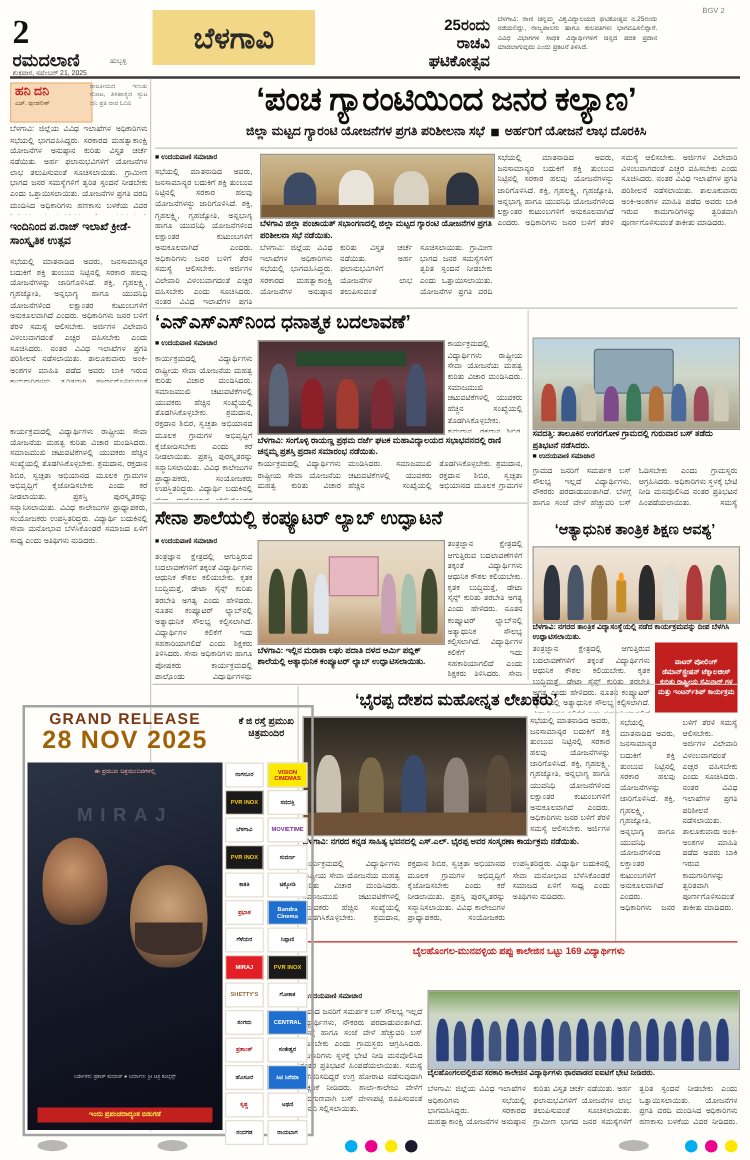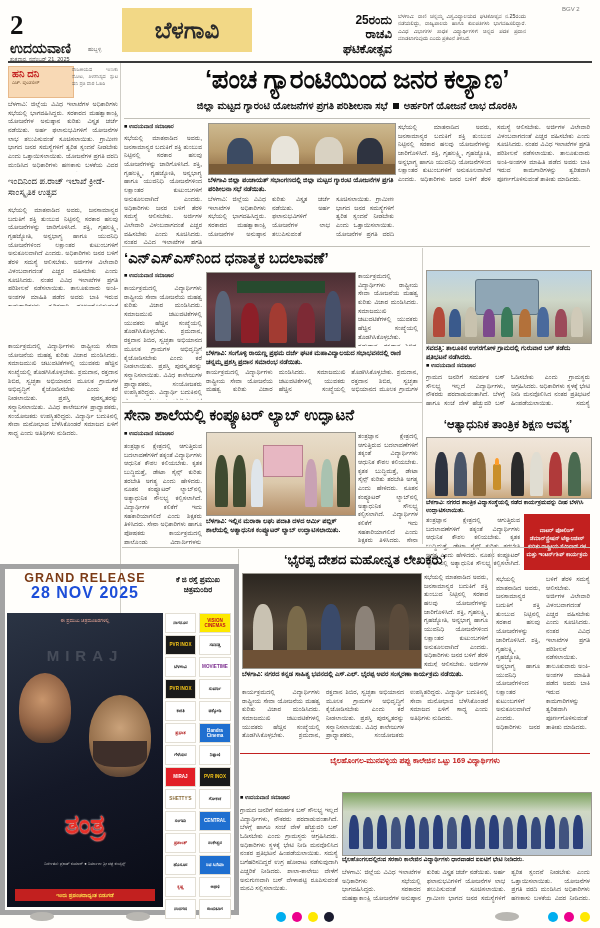--- a/index.html
+++ b/index.html
@@ -6,36 +6,36 @@
   #paper{position:relative;width:600px;height:928px;background:#fffefb;margin:0 auto;
          font-family:"Liberation Sans",sans-serif;color:#222;overflow:hidden;}
   .abs{position:absolute;}
   .vr{position:absolute;width:1px;background:#cfcdc6;}
   .hr{position:absolute;height:1px;background:#c2c0b8;}
   .body-txt{font-size:6.3px;line-height:1.38;text-align:justify;color:#33312e;overflow:hidden;}
   .cols2{column-count:2;column-gap:6px;}
   .cols3{column-count:3;column-gap:6px;}
   .caption{font-size:6.6px;font-weight:bold;line-height:1.3;color:#111;overflow:hidden;}
   .byline{font-size:5.6px;font-weight:bold;color:#111;line-height:1.3;}
-  .hl{font-weight:normal;color:#0f0f0f;}
+  .hl{font-weight:bold;color:#0f0f0f;}
   .photo{position:absolute;overflow:hidden;border:1px solid #9a978f;background:#ddd;}
   .fig{position:absolute;border-radius:45% 45% 8% 8%;}
   .chip{min-height:16px;display:flex;align-items:center;justify-content:center;text-align:center;
         font-size:4.6px;font-weight:bold;line-height:1.1;border:1px solid #e2ded4;padding:1px;}
   .mark-oval{position:absolute;top:912px;width:24px;height:9px;border-radius:50%;background:#b9b7b2;}
   .mark-dot{position:absolute;top:912px;width:10px;height:10px;border-radius:50%;}
   .deck-sq{width:6px;height:6px;background:#111;display:inline-block;margin:0 5px;}
 </style>
 </head>
 <body>
 
 <div id="paper">
 
   <div class="abs" style="left:10px;top:10px;font:bold 27px 'Liberation Serif',serif;color:#111;">2</div>
-  <div class="abs" style="left:10px;top:40px;font-size:14px;font-weight:bold;color:#1a1a1a;">ಉದಯವಾಣಿ</div>
+  <div class="abs" style="left:10px;top:40px;font-size:14px;font-weight:bold;color:#1a1a1a;">ರಮದಲಾಣಿ</div>
   <div class="abs" style="left:88px;top:46px;font-size:5.5px;color:#444;">ಹುಬ್ಬಳ್ಳಿ</div>
   <div class="abs" style="left:10px;top:56px;font-size:5.5px;color:#333;">ಶುಕ್ರವಾರ, ನವೆಂಬರ್ 21, 2025</div>
 
   <div class="abs" style="left:122px;top:8px;width:130px;height:44px;background:#f2d886;display:flex;align-items:center;justify-content:center;">
     <span style="font-size:23px;font-weight:bold;color:#2b2b2b;">ಬೆಳಗಾವಿ</span>
   </div>
 
   <div class="abs" style="left:288px;top:13px;width:104px;text-align:right;font-size:12px;font-weight:bold;line-height:1.2;white-space:pre-line;color:#111;">25ರಂದು
 ರಾಚವಿ
 ಘಟಿಕೋತ್ಸವ</div>
@@ -188,37 +188,36 @@
     <div class="fig" style="left:160px;top:24px;width:10px;height:32px;background:#41537f;"></div>
     <div class="fig" style="left:174px;top:22px;width:10px;height:34px;background:#2a3f7a;"></div>
     <div class="fig" style="left:188px;top:24px;width:10px;height:32px;background:#35497c;"></div>
     <div class="fig" style="left:202px;top:22px;width:10px;height:34px;background:#2a3f7a;"></div>
     <div class="fig" style="left:216px;top:24px;width:10px;height:32px;background:#41537f;"></div>
     <div class="fig" style="left:230px;top:22px;width:10px;height:34px;background:#2a3f7a;"></div>
   </div>
   <div class="abs caption" style="left:342px;top:856px;width:248px;height:10px;font-size:6px;">ಬೈಲಹೊಂಗಲದಲ್ಲಿರುವ ಸರಕಾರಿ ಕಾಲೇಜಿನ ವಿದ್ಯಾರ್ಥಿಗಳು ಧಾರವಾಡದ ಐಐಟಿಗೆ ಭೇಟಿ ನೀಡಿದರು.</div>
   <div class="abs body-txt cols3" style="left:342px;top:868px;width:248px;height:38px;">ಬೆಳಗಾವಿ: ಜಿಲ್ಲೆಯ ವಿವಿಧ ಇಲಾಖೆಗಳ ಅಧಿಕಾರಿಗಳು ಸಭೆಯಲ್ಲಿ ಭಾಗವಹಿಸಿದ್ದರು. ಸರಕಾರದ ಮಹತ್ವಾಕಾಂಕ್ಷಿ ಯೋಜನೆಗಳ ಅನುಷ್ಠಾನ ಕುರಿತು ವಿಸ್ತೃತ ಚರ್ಚೆ ನಡೆಯಿತು. ಅರ್ಹ ಫಲಾನುಭವಿಗಳಿಗೆ ಯೋಜನೆಗಳ ಲಾಭ ತಲುಪಿಸುವಂತೆ ಸೂಚಿಸಲಾಯಿತು. ಗ್ರಾಮೀಣ ಭಾಗದ ಜನರ ಸಮಸ್ಯೆಗಳಿಗೆ ತ್ವರಿತ ಸ್ಪಂದನೆ ನೀಡಬೇಕು ಎಂದು ಒತ್ತಾಯಿಸಲಾಯಿತು. ಯೋಜನೆಗಳ ಪ್ರಗತಿ ವರದಿ ಮಂಡಿಸಿದ ಅಧಿಕಾರಿಗಳು ಹಣಕಾಸು ಬಳಕೆಯ ವಿವರ ನೀಡಿದರು. ಫಲಾನುಭವಿಗಳ ಆಯ್ಕೆ ಪಾರದರ್ಶಕವಾಗಿ ನಡೆಯಬೇಕು ಎಂದು ತಿಳಿಸಲಾಯಿತು. ಕಾರ್ಯಕ್ರಮದಲ್ಲಿ ಗಣ್ಯರು, ವಿದ್ಯಾರ್ಥಿಗಳು ಹಾಗೂ ಸಿಬ್ಬಂದಿ ಉಪಸ್ಥಿತರಿದ್ದರು.</div>
 
-  <div class="abs" style="left:0;top:564px;width:229px;height:341px;border:5px solid #a3a3a3;">
+  <div class="abs" style="left:18px;top:564px;width:229px;height:341px;border:2px solid #a3a3a3;">
     <div style="position:absolute;left:2px;top:2px;width:156px;text-align:center;">
       <div style="font-size:12.5px;font-weight:900;color:#7b3a15;letter-spacing:1px;">GRAND RELEASE</div>
-      <div style="font-size:16px;font-weight:900;color:#1d4ed8;letter-spacing:1px;line-height:1;">28 NOV 2025</div>
+      <div style="font-size:20px;font-weight:900;color:#a16207;letter-spacing:1px;line-height:1;">28 NOV 2025</div>
     </div>
     <div style="position:absolute;left:160px;top:6px;width:66px;text-align:center;">
       <div style="font-size:7.5px;font-weight:bold;color:#111;">ಕೆ ಜಿ ರಸ್ತೆ ಪ್ರಮುಖ</div>
       <div style="font-size:7.5px;font-weight:bold;color:#111;">ಚಿತ್ರಮಂದಿರ</div>
     </div>
 
     <div style="position:absolute;left:2px;top:44px;width:156px;height:294px;overflow:hidden;background:linear-gradient(160deg,#2b3444 0%,#141827 55%,#0a0c16 100%);">
       <div style="position:absolute;left:0;top:4px;width:100%;text-align:center;font-size:5px;color:#ffb4a0;">ಈ ಪ್ರಮುಖ ಚಿತ್ರಮಂದಿರಗಳಲ್ಲಿ</div>
       <div style="position:absolute;left:0;top:34px;width:100%;text-align:center;font-size:15px;letter-spacing:6px;color:rgba(255,255,255,0.16);font-weight:bold;">MIRAJ</div>
       <div style="position:absolute;left:12px;top:60px;width:52px;height:70px;border-radius:50% 50% 42% 42%;background:radial-gradient(circle at 45% 38%,#c8956c 0%,#8f6143 55%,#3a2a22 100%);"></div>
       <div style="position:absolute;left:82px;top:82px;width:62px;height:82px;border-radius:50% 50% 44% 44%;background:radial-gradient(circle at 50% 40%,#caa27a 0%,#96704c 55%,#40302a 100%);"></div>
       <div style="position:absolute;left:86px;top:128px;width:54px;height:26px;background:#3e2f2a;border-radius:0 0 40% 40%;"></div>
-      <div style="position:absolute;left:0;top:196px;width:100%;text-align:center;font-size:26px;font-weight:900;color:#e8312a;text-shadow:0 0 2px #fff,1px 1px 0 #7a0a0a;">ತಂತ್ರ</div>
       <div style="position:absolute;left:4px;top:248px;width:148px;text-align:center;font-size:4.2px;color:#cfcfcf;line-height:1.5;">ನಿರ್ದೇಶನ: ಪ್ರಕಾಶ್ ಕುಮಾರ್ ● ನಿರ್ಮಾಣ: ಶ್ರೀ ಚಿತ್ರ ಕಂಬೈನ್ಸ್</div>
       <div style="position:absolute;left:8px;bottom:6px;width:140px;height:12px;background:#c2201f;color:#ffe34d;display:flex;align-items:center;justify-content:center;font-size:5.4px;font-weight:bold;">ಇಂದು ಪ್ರಪಂಚದಾದ್ಯಂತ ಬಿಡುಗಡೆ</div>
     </div>
 
     <div style="position:absolute;left:160px;top:44px;width:31px;display:flex;flex-direction:column;gap:2px;">
 
     <div class="chip" style="background: rgb(255, 255, 255); color: rgb(34, 34, 34);">ನಾಗನೂರ</div>
         <div class="chip" style="background: rgb(26, 26, 26); color: rgb(245, 197, 24);">PVR INOX</div>
         <div class="chip" style="background: rgb(255, 255, 255); color: rgb(34, 34, 34);">ಬೆಳಗಾವಿ</div>
         <div class="chip" style="background: rgb(26, 26, 26); color: rgb(245, 197, 24);">PVR INOX</div>

